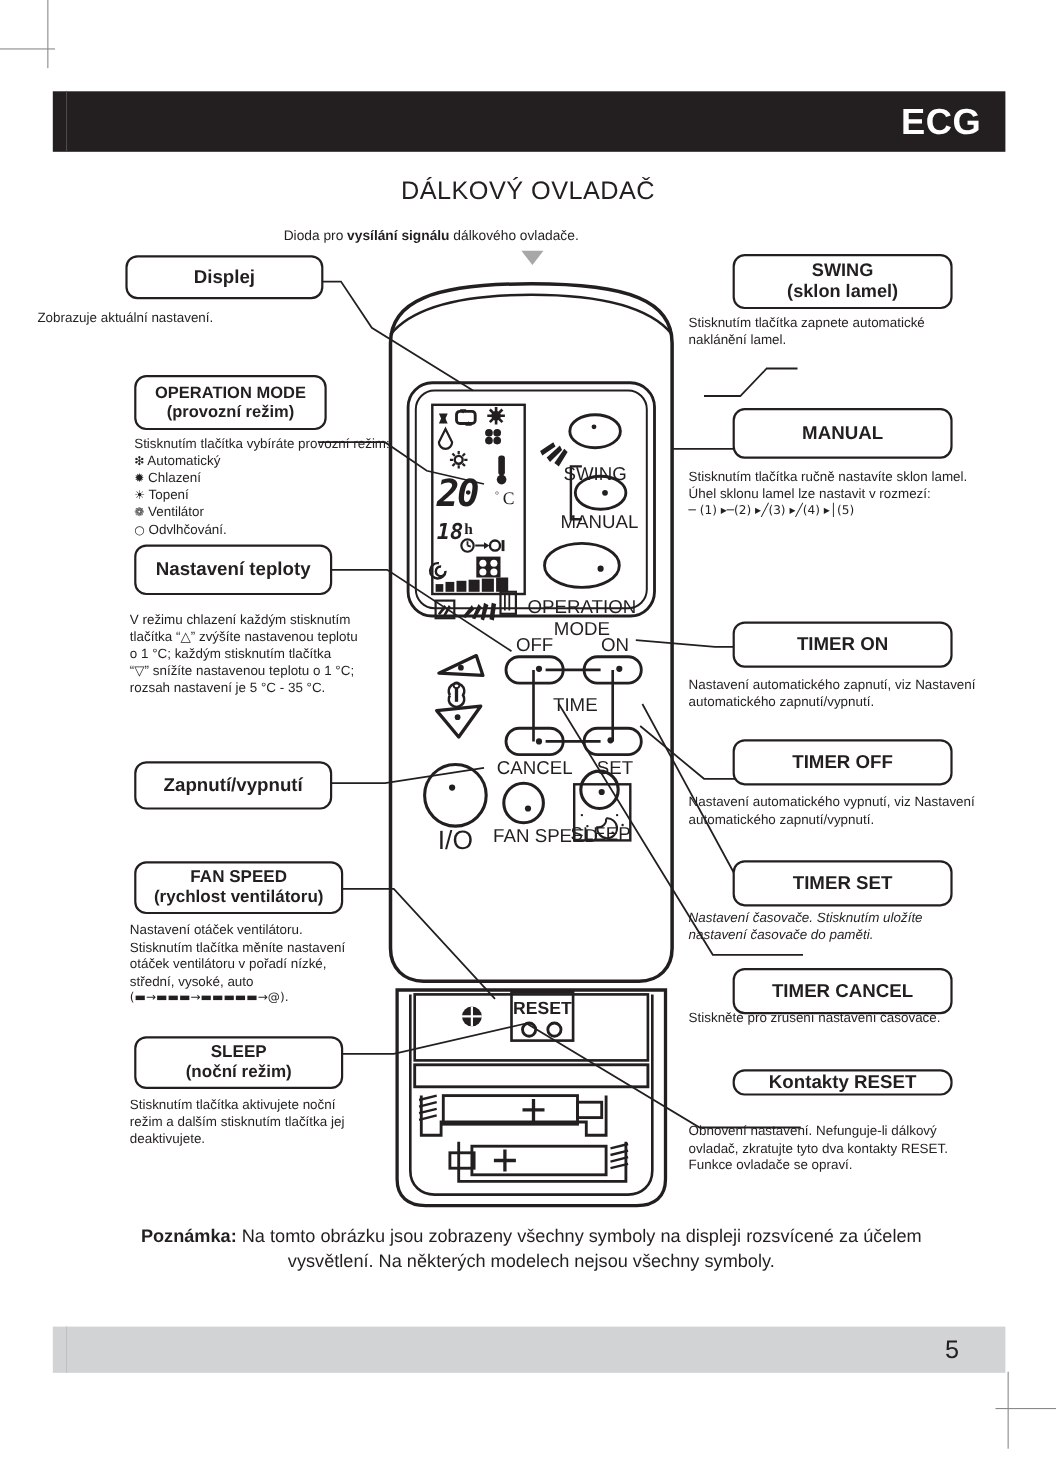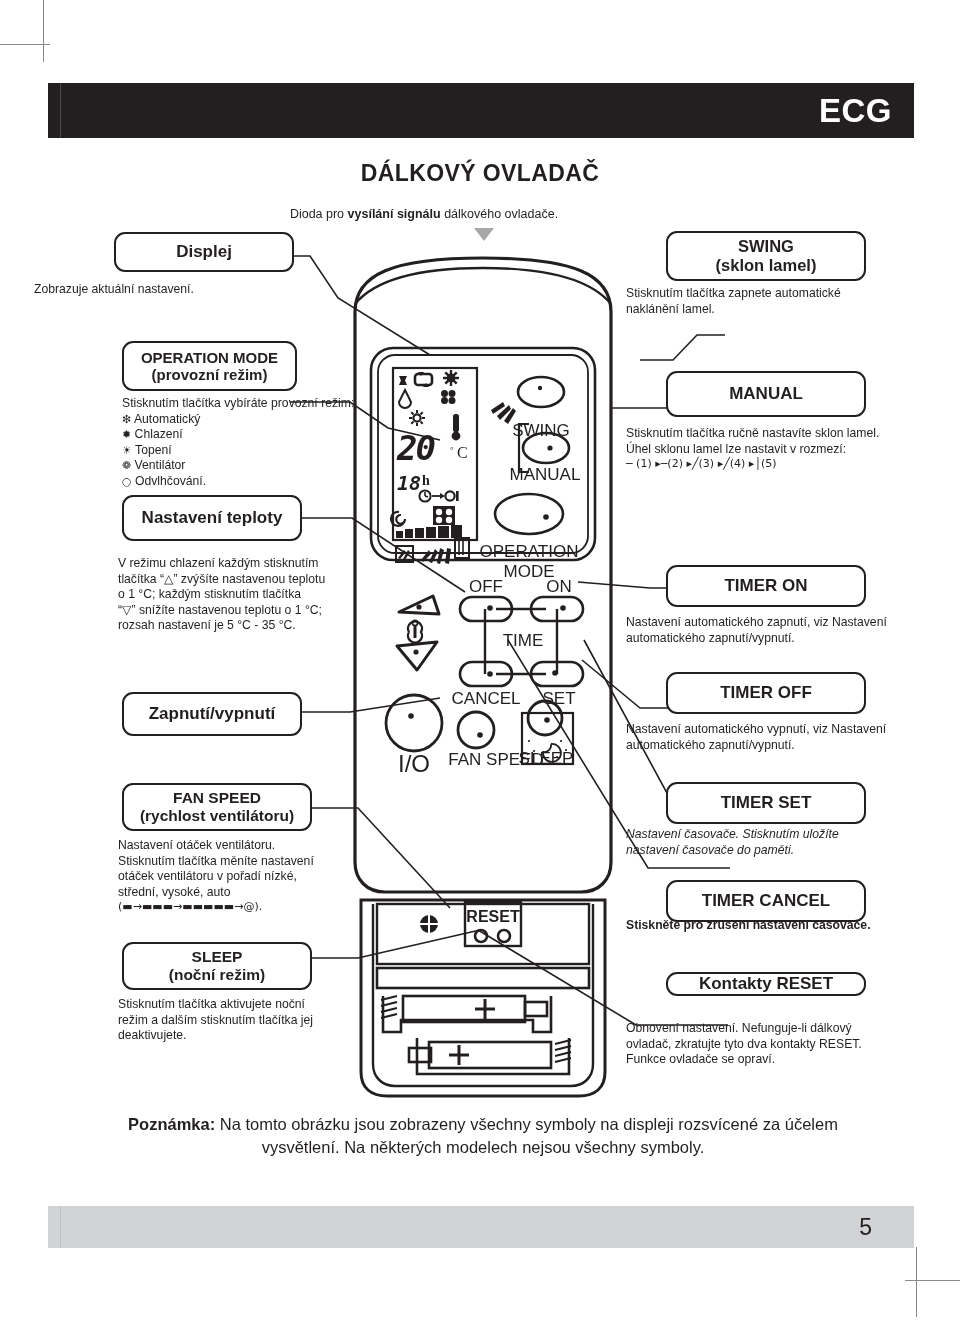--- a/index.html
+++ b/index.html
@@ -25,26 +25,25 @@
   }
   .brand{
     position:absolute;right:22px;top:50%;transform:translateY(-50%);
     color:#ffffff;font-weight:bold;font-size:33px;letter-spacing:.5px;
     font-family:"Liberation Sans", sans-serif;
   }
 
   
   .doc-title{
     position:absolute;left:0;top:160px;width:960px;text-align:center;
-    font-size:23px;font-weight:bold;letter-spacing:.4px;
+    font-size:23px;font-weight:normal;letter-spacing:.4px;
   }
   .led-caption{
     position:absolute;left:0;top:207px;width:784px;text-align:center;
     font-size:12.5px;
-    margin-left:32px;
   }
   .led-caption b{font-weight:bold;}
   .led-arrow{
     position:absolute;left:474px;top:228px;
     width:0;height:0;border-left:10px solid transparent;border-right:10px solid transparent;
     border-top:13px solid #a7a7a7;
   }
 
   
   .cbox{
@@ -268,21 +267,21 @@
     <span>TIMER SET</span>
   </div>
   <div class="desc" style="left:626px;top:827px;width:310px;font-style:italic;">
     <div>Nastavení časovače. Stisknutím uložíte</div>
     <div>nastavení časovače do paměti.</div>
   </div>
 
   <div class="cbox" style="left:666px;top:880px;width:200px;height:42px;font-size:17px;">
     <span>TIMER CANCEL</span>
   </div>
-  <div class="desc" style="left:626px;top:918px;width:310px;font-weight:bold;">
+  <div class="desc" style="left:626px;top:918px;width:310px;">
     <div>Stiskněte pro zrušení nastavení časovače.</div>
   </div>
 
   <div class="cbox" style="left:666px;top:972px;width:200px;height:24px;font-size:17px;">
     <span>Kontakty RESET</span>
   </div>
   <div class="desc" style="left:626px;top:1021px;width:310px;">
     <div>Obnovení nastavení. Nefunguje-li dálkový</div>
     <div>ovladač, zkratujte tyto dva kontakty RESET.</div>
     <div>Funkce ovladače se opraví.</div>

